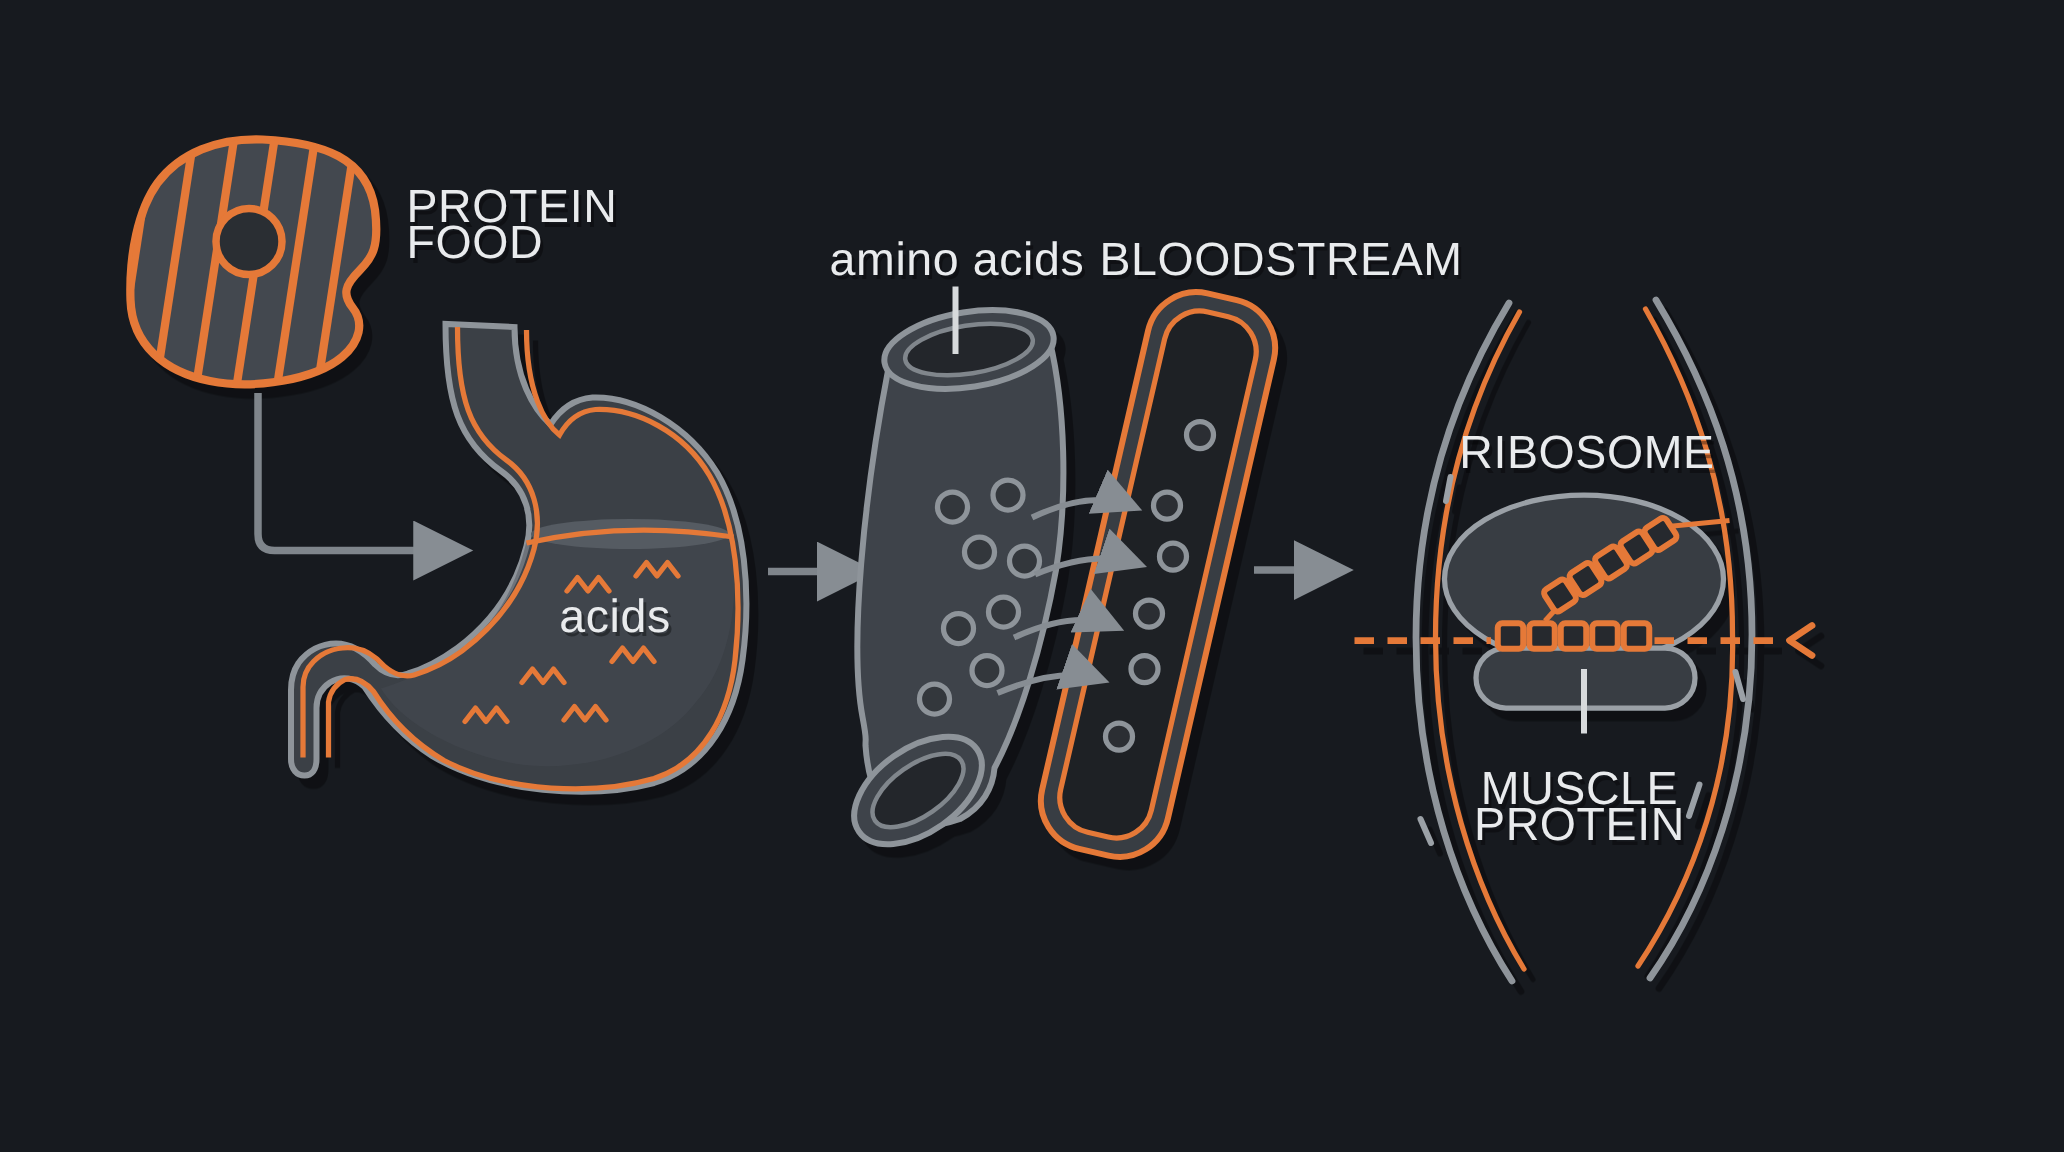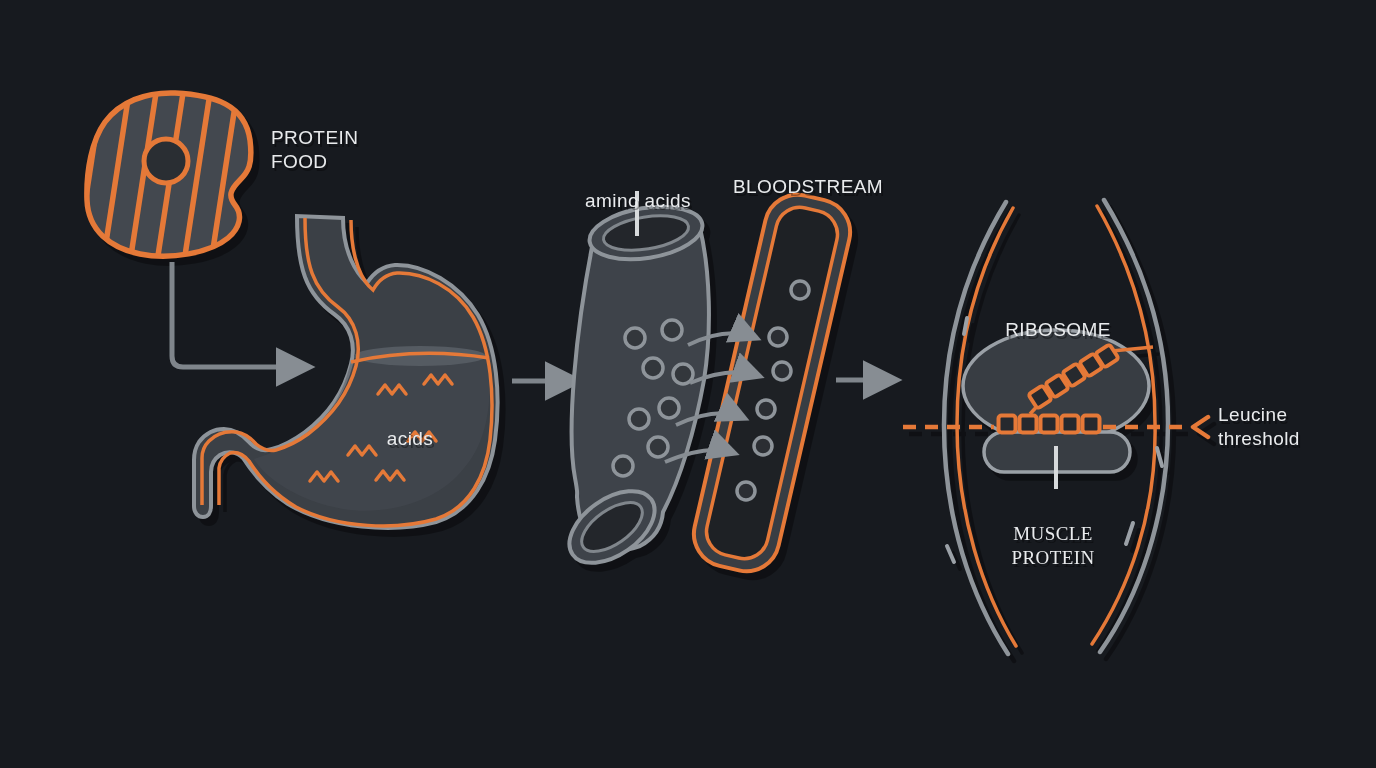--- a/index.html
+++ b/index.html
@@ -4,34 +4,34 @@
 <style>
   html,body{margin:0;padding:0;background:#101216;}
   .stage{
     position:relative;width:1376px;height:768px;overflow:hidden;
     background:#171a1f;
     font-family:"Liberation Sans","DejaVu Sans",sans-serif;
   }
   svg{position:absolute;inset:0;display:block;}
   .shadow{filter:drop-shadow(6px 7px 0 rgba(0,0,0,0.35));}
   .label{
-    position:absolute;color:#e9ebed;font-size:19px;line-height:24px;
+    position:absolute;color:#e9ebed;font-size:31px;line-height:24px;
     letter-spacing:0.4px;white-space:pre-line;
     text-shadow:2px 3px 0 rgba(0,0,0,0.35);
   }
-  .center{text-align:center;width:220px;margin-left:-110px;margin-top:28px;}
+  .center{text-align:center;width:220px;margin-left:-110px;}
   .lbl-protein-food{left:271px;top:126px;}
   .lbl-pepsin{left:410px;top:399px;}
   .lbl-stomach{left:347px;top:546px;}
   .lbl-amino-acids{left:638px;top:161px;}
   .lbl-intestine{left:608px;top:587px;}
-  .lbl-bloodstream{left:733px;top:175px;text-align:right;}
+  .lbl-bloodstream{left:733px;top:161px;text-align:right;}
   .lbl-muscle-cell{left:1057px;top:155px;}
   .lbl-ribosome{left:1058px;top:290px;}
-  .lbl-muscle-protein{left:1053px;top:494px;font-family:Liberation Serif, serif;}
+  .lbl-muscle-protein{left:1053px;top:514px;}
   .lbl-leucine{left:1218px;top:403px;}
 </style>
 </head>
 <body>
 
 <div class="stage">
 
 <svg viewBox="0 0 1376 768" width="1376" height="768">
   <defs>
     <marker id="ah" markerWidth="9" markerHeight="9" refX="6.5" refY="4" orient="auto">
@@ -219,16 +219,14 @@
 </svg>
 
 <div class="label lbl-protein-food">PROTEIN
 FOOD</div>
 <div class="label lbl-pepsin center">acids</div>
 <div class="label lbl-amino-acids center">amino acids</div>
 <div class="label lbl-bloodstream">BLOODSTREAM</div>
 <div class="label lbl-ribosome center">RIBOSOME</div>
 <div class="label lbl-muscle-protein center">MUSCLE
 PROTEIN</div>
-<div class="label lbl-leucine">Leucine
-threshold</div>
 
 </div>
 
 </body></html>

